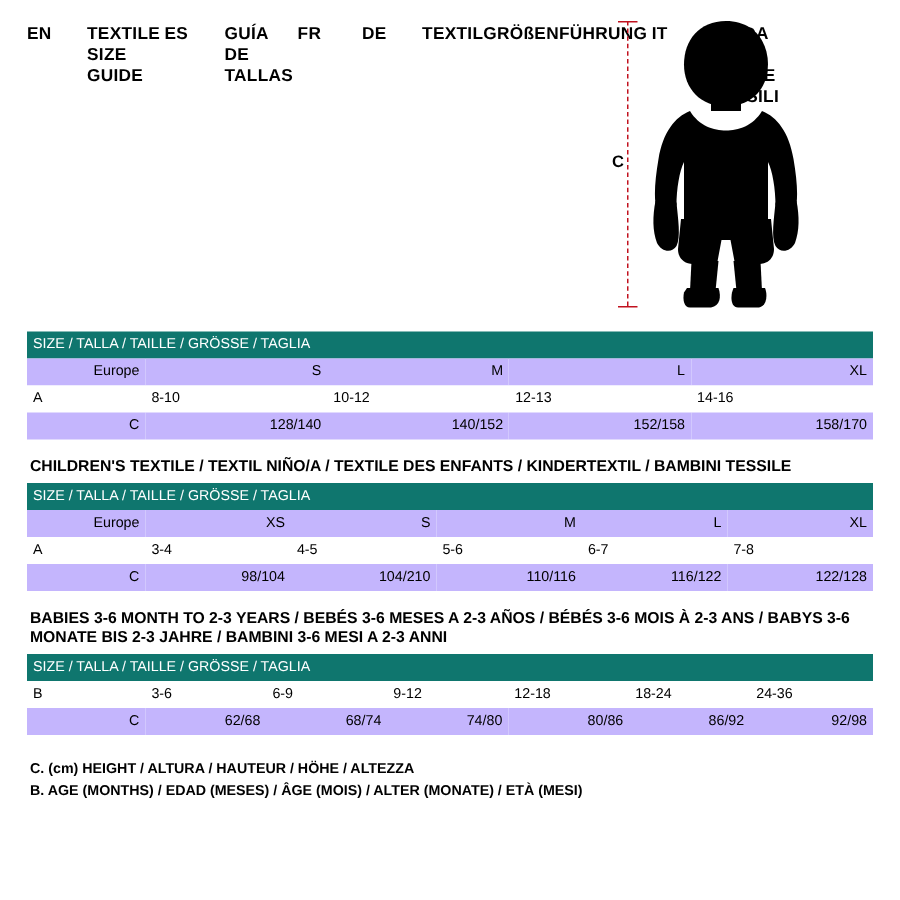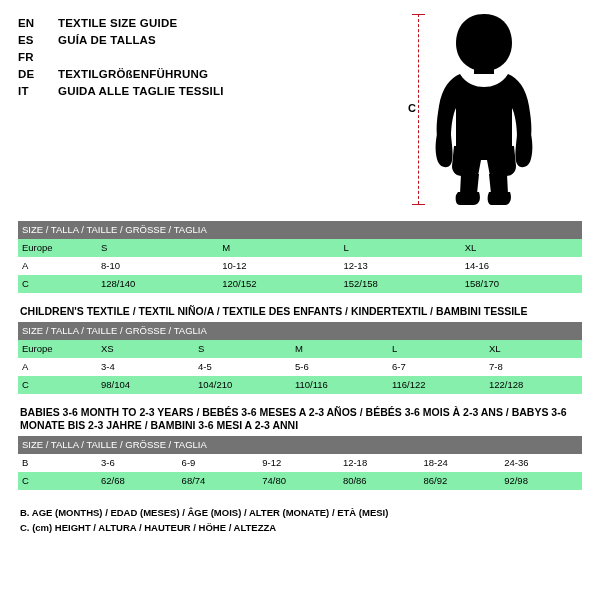--- a/index.html
+++ b/index.html
@@ -24,21 +24,21 @@
   }
 
   
   .header {
     display: flex;
     flex-direction: row;
     align-items: flex-start;
   }
   .lang-block {
     display: flex;
-    flex-direction: column;
+    flex-direction: row;
     gap: 3px;
     width: 320px;
     padding-top: 2px;
   }
   .lang-row {
     display: flex;
     flex-direction: row;
     font-size: 11.5px;
     font-weight: bold;
     letter-spacing: 0.2px;
@@ -116,29 +116,30 @@
     font-size: 9.5px;
   }
   table.size-table th,
   table.size-table td {
     text-align: left;
     padding: 3px 4px;
     line-height: 12px;
     font-weight: normal;
   }
   tr.band {
-    background: #737373;
+    background: #0f766e;
     color: #ffffff;
   }
   tr.band th {
     font-weight: normal;
     font-size: 9.5px;
   }
   tr.shaded td {
-    background: #86efac;
+    background: #c4b5fd;
+    text-align: right;
   }
   tr.plain td {
     background: #ffffff;
   }
   td.rowlabel, th.rowlabel {
     padding-left: 4px;
   }
 
   
   .legend {
@@ -235,21 +236,21 @@
         <tr class="plain">
           <td class="rowlabel">A</td>
           <td>8-10</td>
           <td>10-12</td>
           <td>12-13</td>
           <td>14-16</td>
         </tr>
         <tr class="shaded">
           <td class="rowlabel">C</td>
           <td>128/140</td>
-          <td>120/152</td>
+          <td>140/152</td>
           <td>152/158</td>
           <td>158/170</td>
         </tr>
       </tbody>
     </table>
   </div>
 
   <div class="section">
     <div class="section-title">CHILDREN'S TEXTILE / TEXTIL NIÑO/A / TEXTILE DES ENFANTS / KINDERTEXTIL / BAMBINI TESSILE</div>
     <table class="size-table">
@@ -325,17 +326,17 @@
           <td>74/80</td>
           <td>80/86</td>
           <td>86/92</td>
           <td>92/98</td>
         </tr>
       </tbody>
     </table>
   </div>
 
   <div class="legend">
+    <div>C. (cm) HEIGHT / ALTURA / HAUTEUR / HÖHE / ALTEZZA</div>
     <div>B. AGE (MONTHS) / EDAD (MESES) / ÂGE (MOIS) / ALTER (MONATE) / ETÀ (MESI)</div>
-    <div>C. (cm) HEIGHT / ALTURA / HAUTEUR / HÖHE / ALTEZZA</div>
   </div>
 
 </div>
 
 </body></html>

